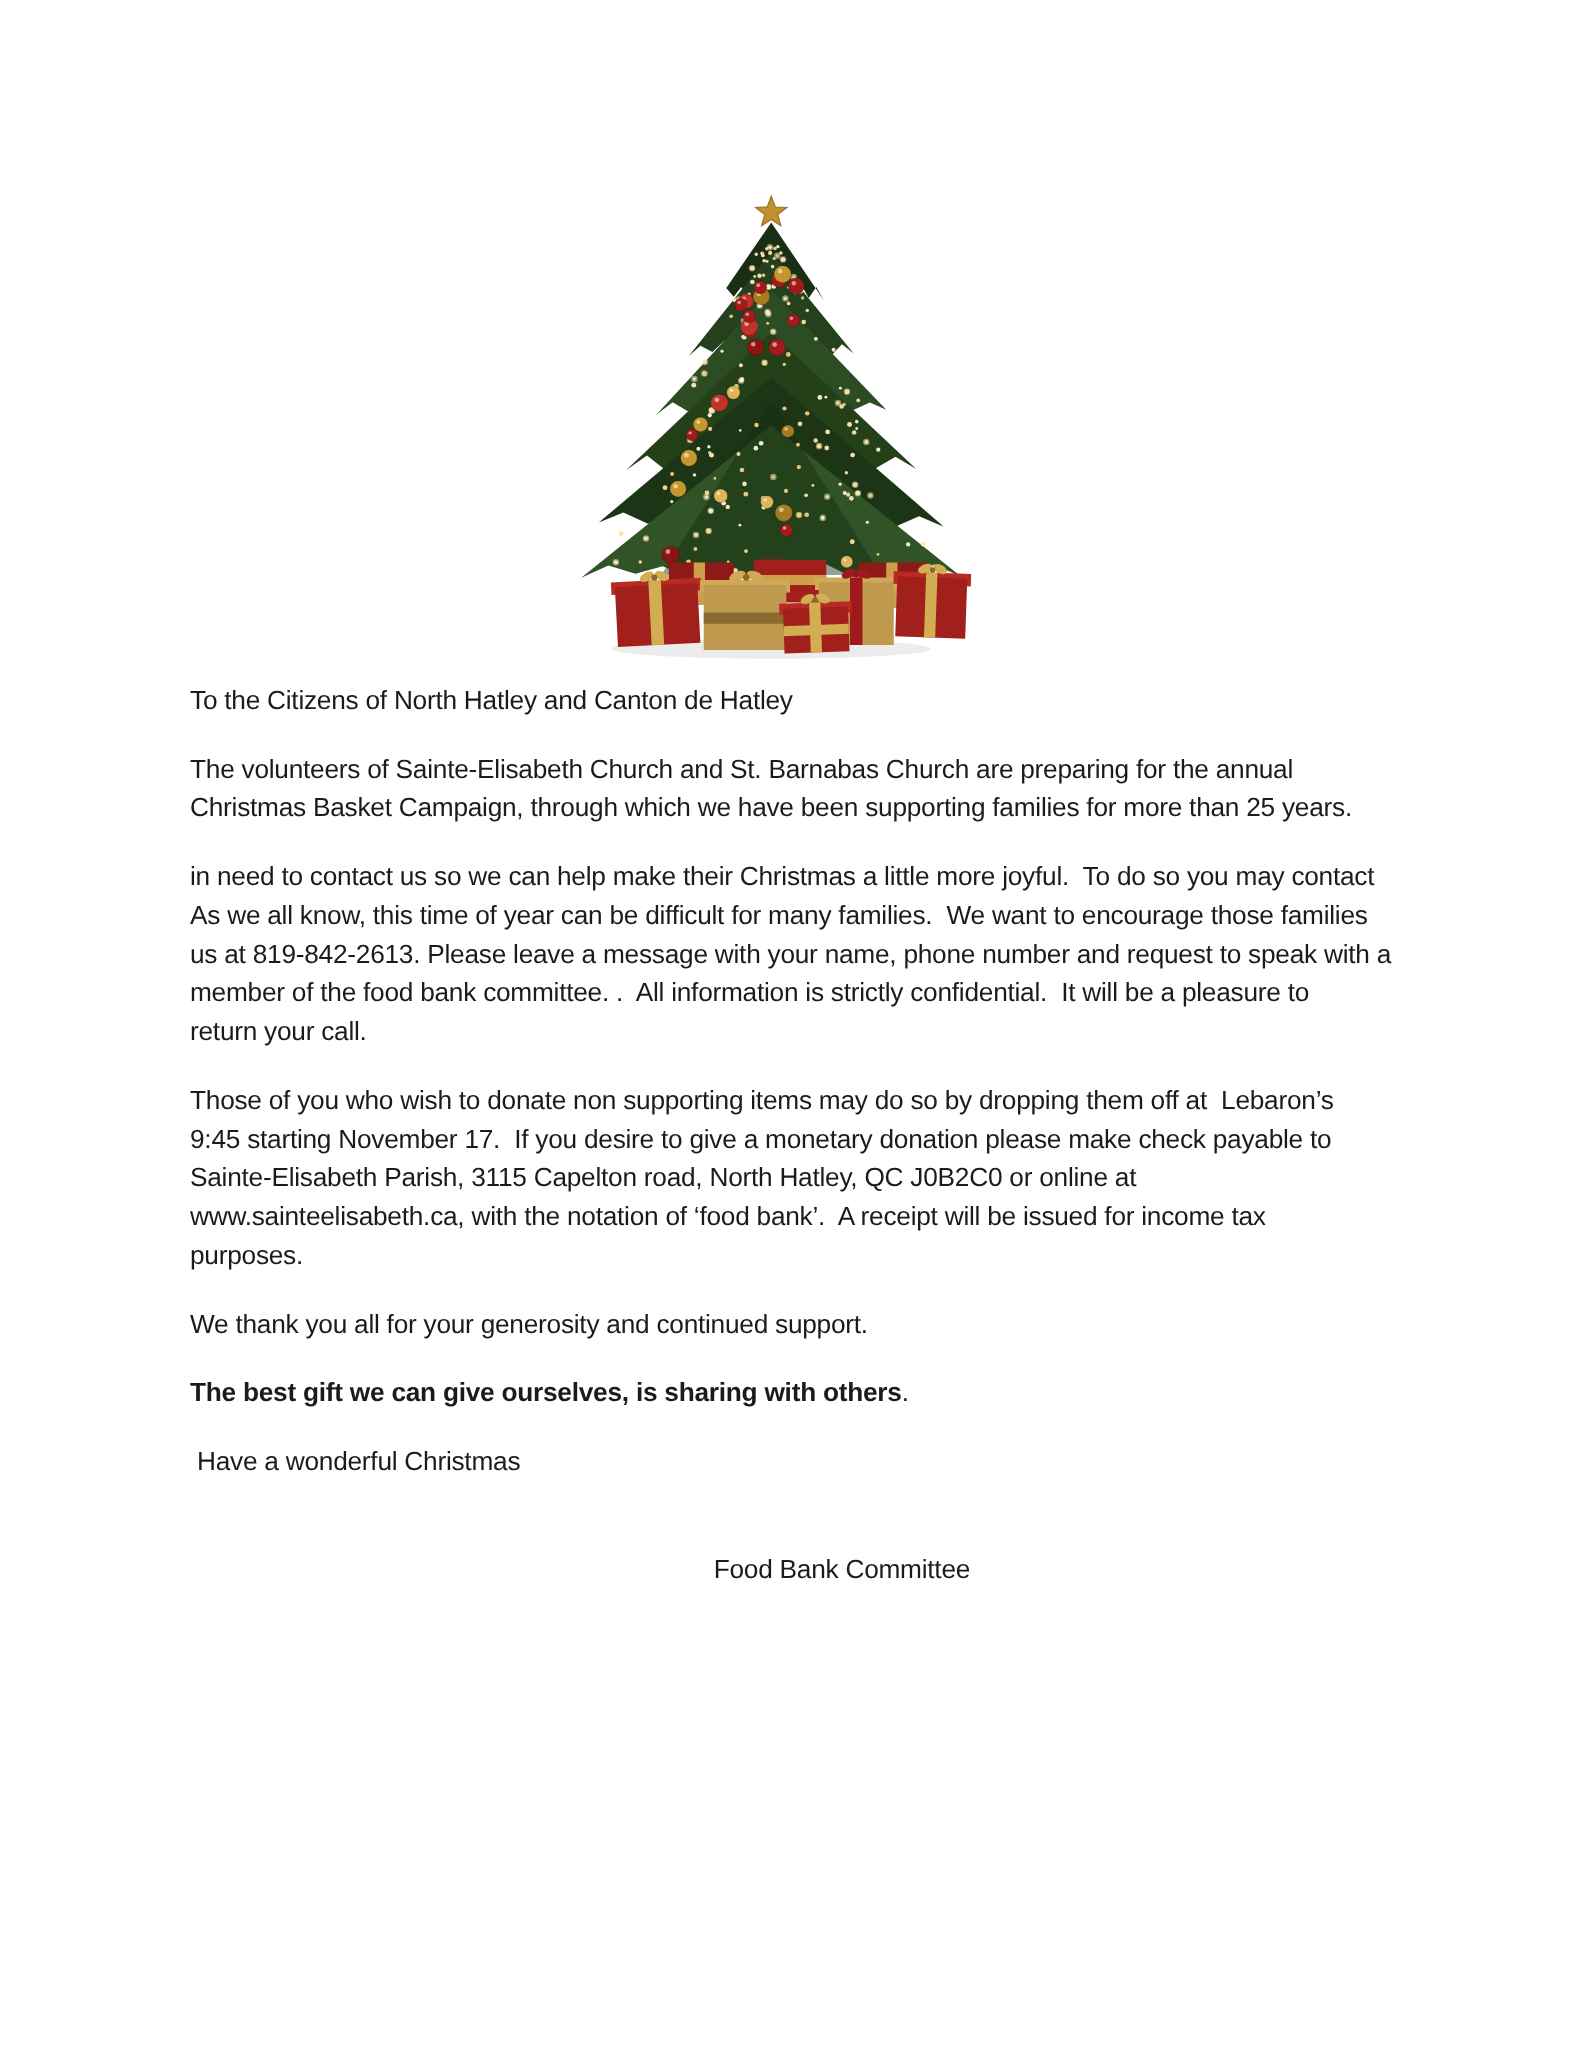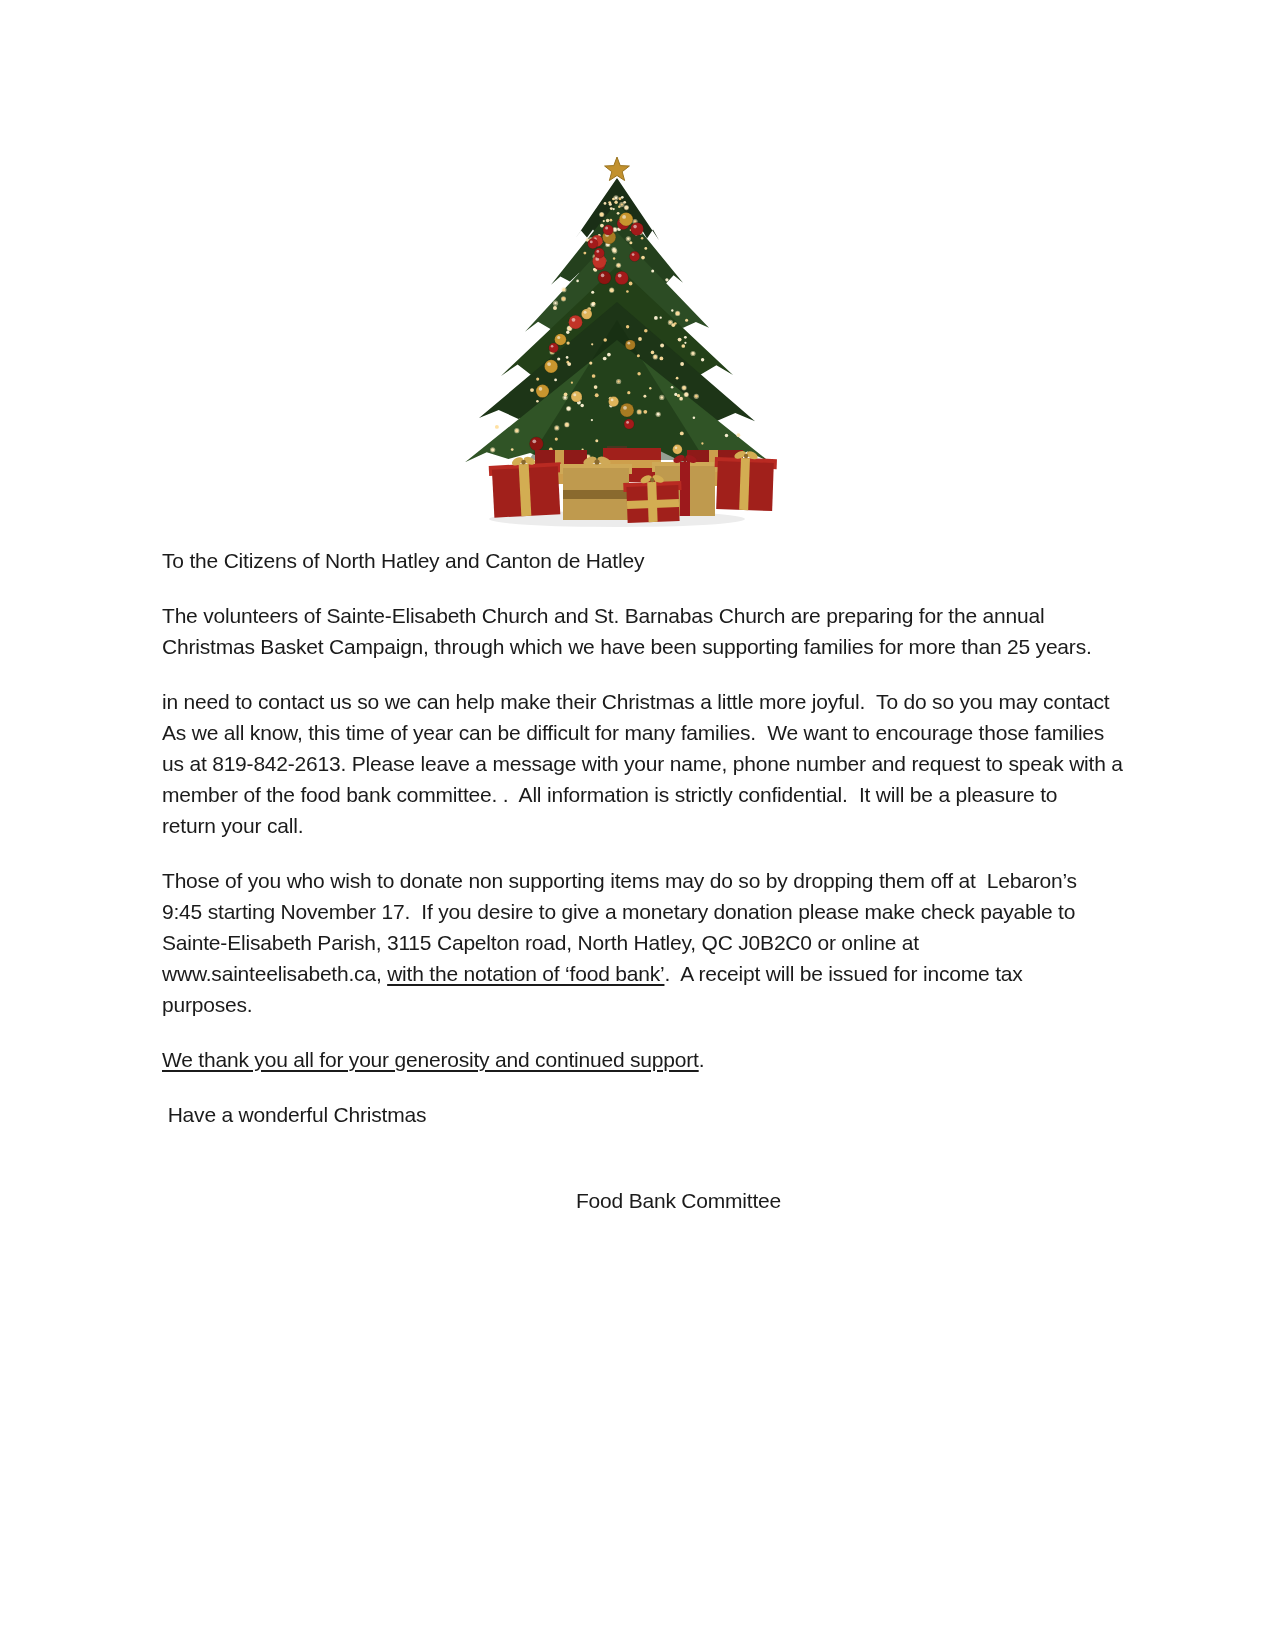--- a/index.html
+++ b/index.html
@@ -2,24 +2,24 @@
 <html style="--trunk: #4a351f; --shadow: #ececec; --gift-red: #a1201b; --gift-red-lid: #b92a22; --gift-dark-red: #8e1a18; --gift-gold: #bf9a4e; --gift-gold-lid: #cfa957; --ribbon-gold: #d3ad52; --ribbon-dark-gold: #8a6a2e; --ribbon-red: #9d191c;"><head>
 <meta charset="utf-8">
 <style>
   html,body{margin:0;padding:0;background:#ffffff;}
   .page{
     position:relative;width:1275px;height:1649px;background:#ffffff;
     font-family:"Liberation Sans",sans-serif;color:#1b1b1b;overflow:hidden;
   }
   .hero{position:absolute;top:150px;left:457px;width:320px;height:378px;margin:0;}
   .letter{position:absolute;top:545px;left:145px;width:1050px;}
-  .para{margin:0 0 24px 17px;font-size:21px;line-height:31px;letter-spacing:-0.2px;}
+  .para{margin:0 0 24px 7px;font-size:21px;line-height:31px;letter-spacing:-0.2px;}
   .para.gap{margin-top:55px;text-align:center;}
   .ln{display:block;white-space:pre;}
-  .u{text-decoration:underline;text-underline-offset:3px;text-decoration-thickness:1.5px;text-align:right;}
+  .u{text-underline-offset:3px;text-decoration-thickness:1.5px;text-align:right;}
   .b{font-weight:bold;}
 </style>
 </head>
 <body>
 
 <div class="page">
 
   <figure class="hero" aria-label="Decorated Christmas tree with a gold star on top, warm string lights, red and gold ornament balls, and red and gold wrapped gifts underneath">
     <svg viewBox="0 0 320 378" width="320" height="378" xmlns="http://www.w3.org/2000/svg">
       <g id="tree-layers">
@@ -378,19 +378,22 @@
         <span class="ln"><span>Those of you who wish to donate non supporting items may do so by dropping them off at  Lebaron’s</span></span>
         <span class="ln"><span>9:45 starting November 17.  If you desire to give a monetary donation please make check payable to</span></span>
         <span class="ln"><span>Sainte-Elisabeth Parish, 3115 Capelton road, North Hatley, QC J0B2C0 or online at</span></span>
         <span class="ln"><span>www.sainteelisabeth.ca, </span><span class="u">with the notation of ‘food bank’</span><span>.  A receipt will be issued for income tax</span></span>
         <span class="ln"><span>purposes.</span></span>
       </p>
       <p class="para">
         <span class="ln"><span class="u">We thank you all for your generosity and continued support</span><span>.</span></span>
       </p>
       <p class="para">
+        <span class="ln"><span class="b">The best gift we can give ourselves, is sharing with others</span><span>.</span></span>
+      </p>
+      <p class="para">
         <span class="ln"><span> Have a wonderful Christmas</span></span>
       </p>
       <p class="para gap">
         <span class="ln"><span>Food Bank Committee</span></span>
       </p>
     </main>
 </div>
 
 </body></html>

